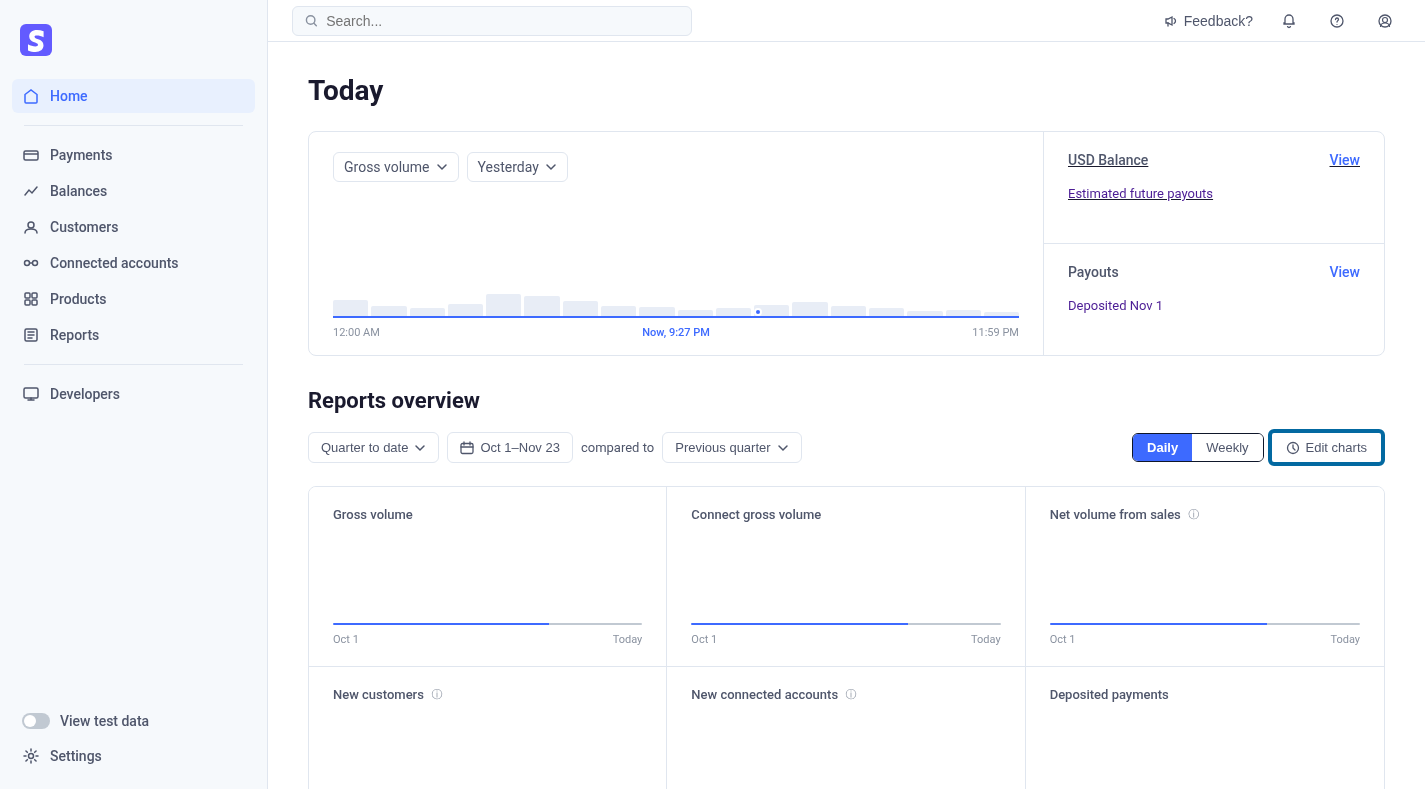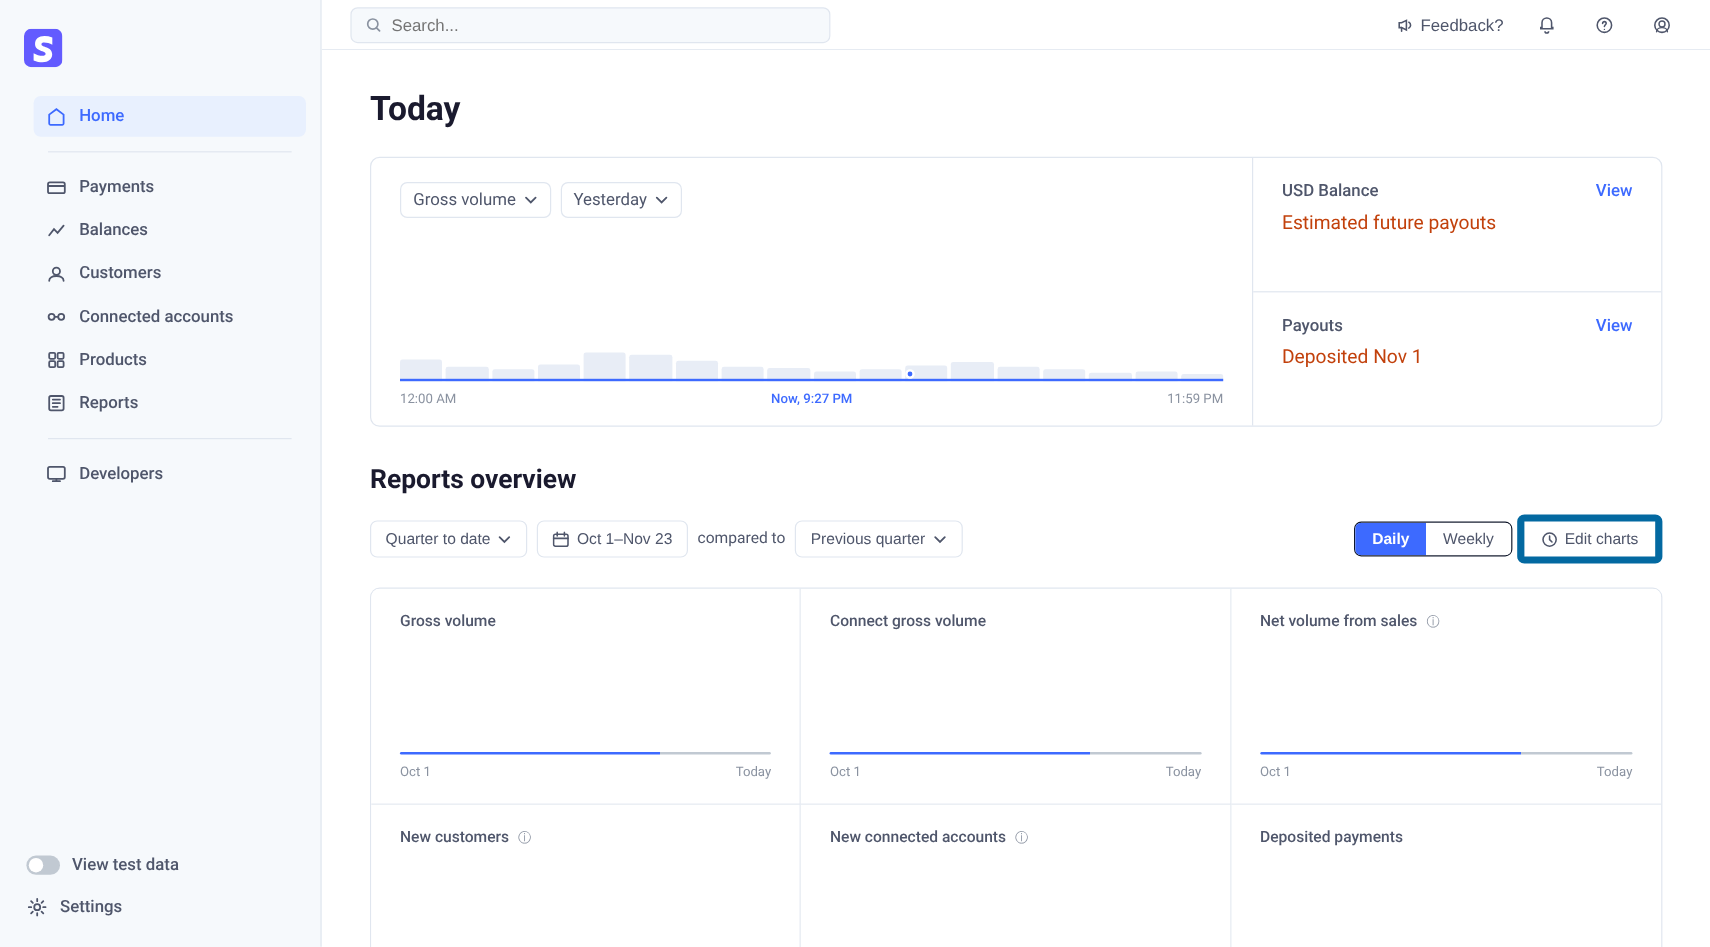--- a/index.html
+++ b/index.html
@@ -20,21 +20,20 @@
       padding: 8px 20px 20px 20px;
     }
     .sidebar-logo svg {
       width: 32px; height: 32px;
     }
     .sidebar-nav {
       display: flex;
       flex-direction: column;
       gap: 2px;
       padding: 0 12px;
-      margin-left: 16px;
     }
     .sidebar-item {
       display: flex;
       align-items: center;
       gap: 10px;
       padding: 8px 10px;
       border-radius: 6px;
       cursor: pointer;
       color: #4f566b;
       font-size: 14px;
@@ -188,32 +187,33 @@
     }
     .chart-panel {
       flex: 1;
       padding: 20px 24px;
       display: flex;
       flex-direction: column;
       gap: 6px;
     }
     .chart-panel:first-child {
       border-bottom: 1px solid #e0e6ef;
+      text-decoration: underline;
     }
     .chart-panel-header {
       display: flex; justify-content: space-between; align-items: center;
     }
     .chart-panel-title {
       font-size: 14px; font-weight: 500; color: #4f566b;
     }
     .view-link {
       color: #3d6aff; font-size: 14px; cursor: pointer; text-decoration: none; font-weight: 500;
     }
     .chart-panel-sub {
-      font-size: 16px; color: #c2410c; margin-top: 2px;
+      font-size: 13px; color: #4c1d95; margin-top: 12px;
     }
 
     
     .reports-title {
       font-size: 22px; font-weight: 700; color: #1a1a2e; margin-bottom: 16px;
     }
     .reports-controls {
       display: flex; align-items: center; gap: 8px; margin-bottom: 20px;
     }
     .reports-btn {
@@ -241,21 +241,21 @@
       color: #4f566b;
       background: white;
       border: none;
     }
     .toggle-option.active {
       background: #3d6aff;
       color: white;
       font-weight: 600;
     }
     .edit-charts-btn {
-      display: flex; align-items: center; gap: 6px; padding: 7px 14px; border: 6px solid #0369a1; border-radius: 6px; cursor: pointer; font-size: 13px; color: #4f566b; background: white;
+      display: flex; align-items: center; gap: 6px; padding: 7px 14px; border: 4px solid #0369a1; border-radius: 6px; cursor: pointer; font-size: 13px; color: #4f566b; background: white;
     }
 
     
     .report-grid {
       display: grid;
       grid-template-columns: 1fr 1fr 1fr;
       border: 1px solid #e0e6ef;
       border-radius: 8px;
       overflow: hidden;
     }

